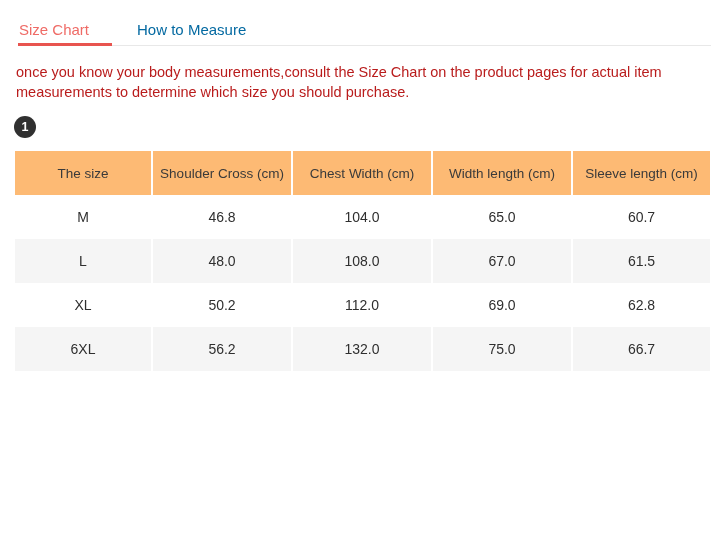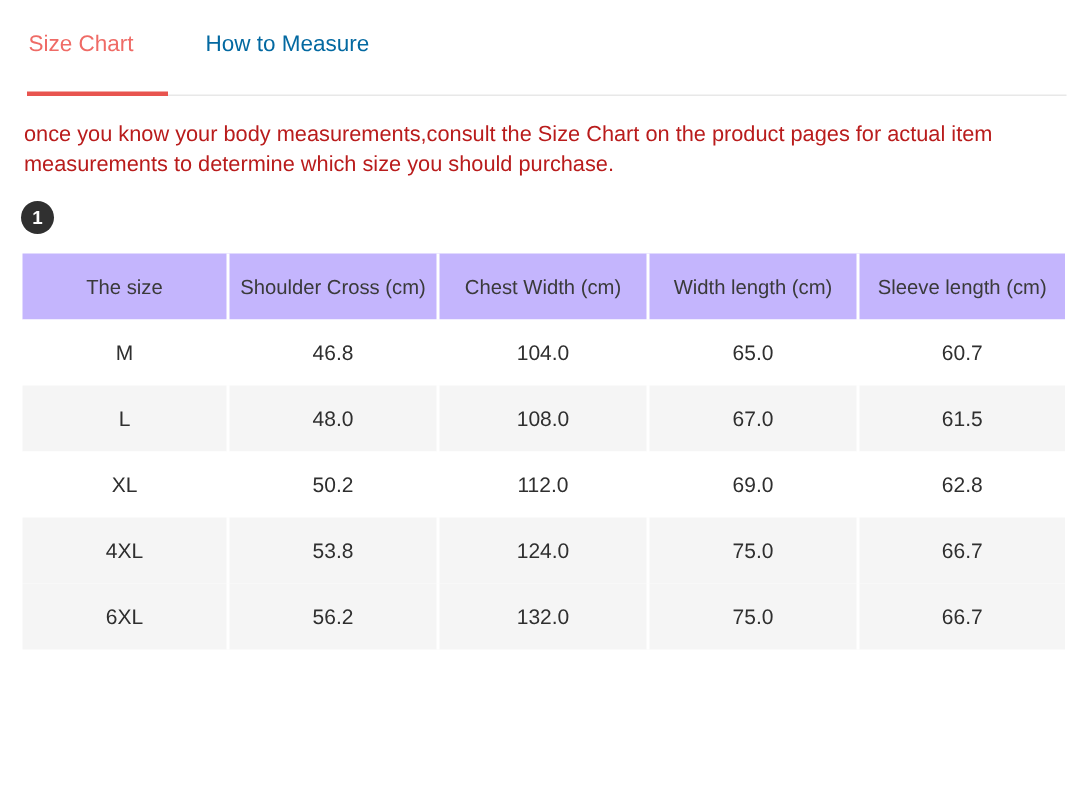--- a/index.html
+++ b/index.html
@@ -12,21 +12,21 @@
     height: 540px;
     background: #ffffff;
     font-family: "Liberation Sans", sans-serif;
     color: #333333;
     overflow: hidden;
   }
 
   
   .tabs-wrap {
     position: relative;
-    height: 64px;
+    height: 46px;
     text-align: right;
   }
   .tabs {
     display: flex;
     align-items: flex-end;
     height: 50px;
     padding-left: 19px;
     gap: 0px;
   }
   .tab {
@@ -115,21 +115,21 @@
     font-weight: normal;
     color: #2f2f2f;
     border-right: 2px solid #ffffff;
     white-space: nowrap;
   }
   table.size-table th:last-child,
   table.size-table td:last-child {
     border-right: none;
   }
   table.size-table thead th {
-    background: #c4b5fd;
+    background: #fdba74;
     color: #3a3a3a;
     font-size: 13.5px;
   }
   table.size-table tbody tr.odd td {
     background: #ffffff;
   }
   table.size-table tbody tr.even td {
     background: #f5f5f5;
   }
 </style>
@@ -190,27 +190,20 @@
         <td>61.5</td>
       </tr>
       <tr class="odd">
         <td>XL</td>
         <td>50.2</td>
         <td>112.0</td>
         <td>69.0</td>
         <td>62.8</td>
       </tr>
       <tr class="even">
-        <td>4XL</td>
-        <td>53.8</td>
-        <td>124.0</td>
-        <td>75.0</td>
-        <td>66.7</td>
-      </tr>
-      <tr class="even">
         <td>6XL</td>
         <td>56.2</td>
         <td>132.0</td>
         <td>75.0</td>
         <td>66.7</td>
       </tr>
     </tbody>
   </table>
 </div>
 

